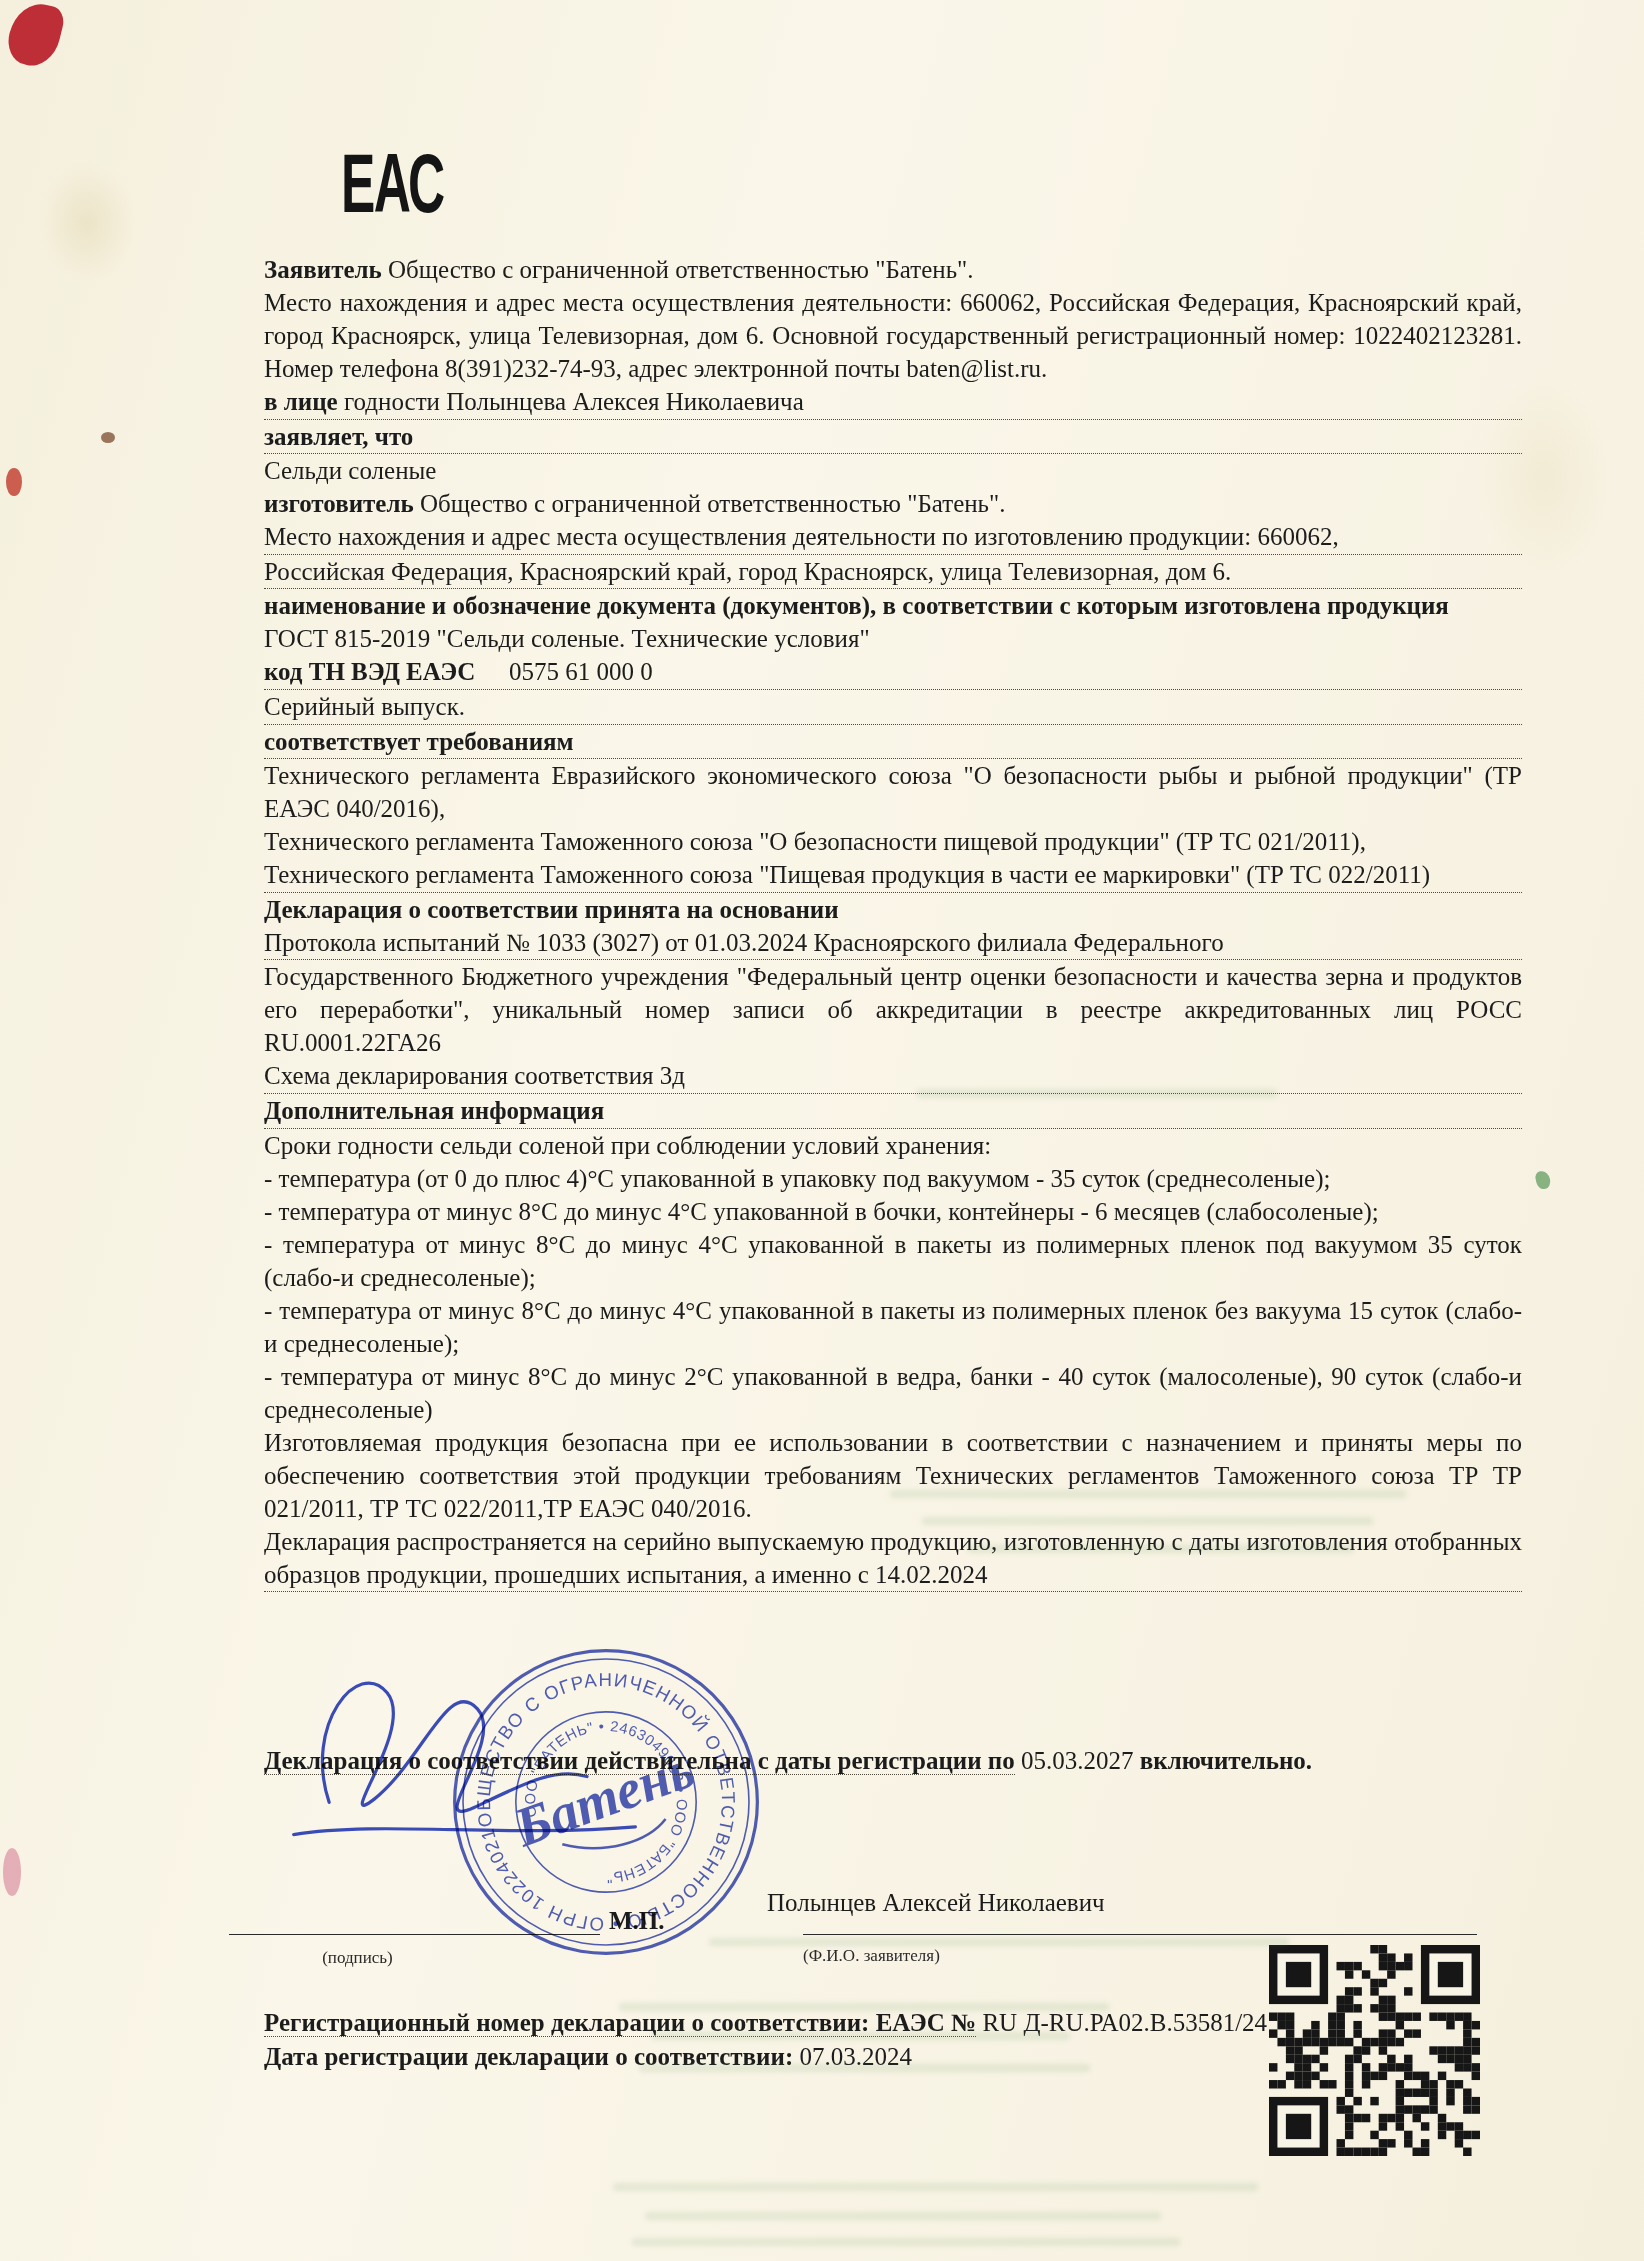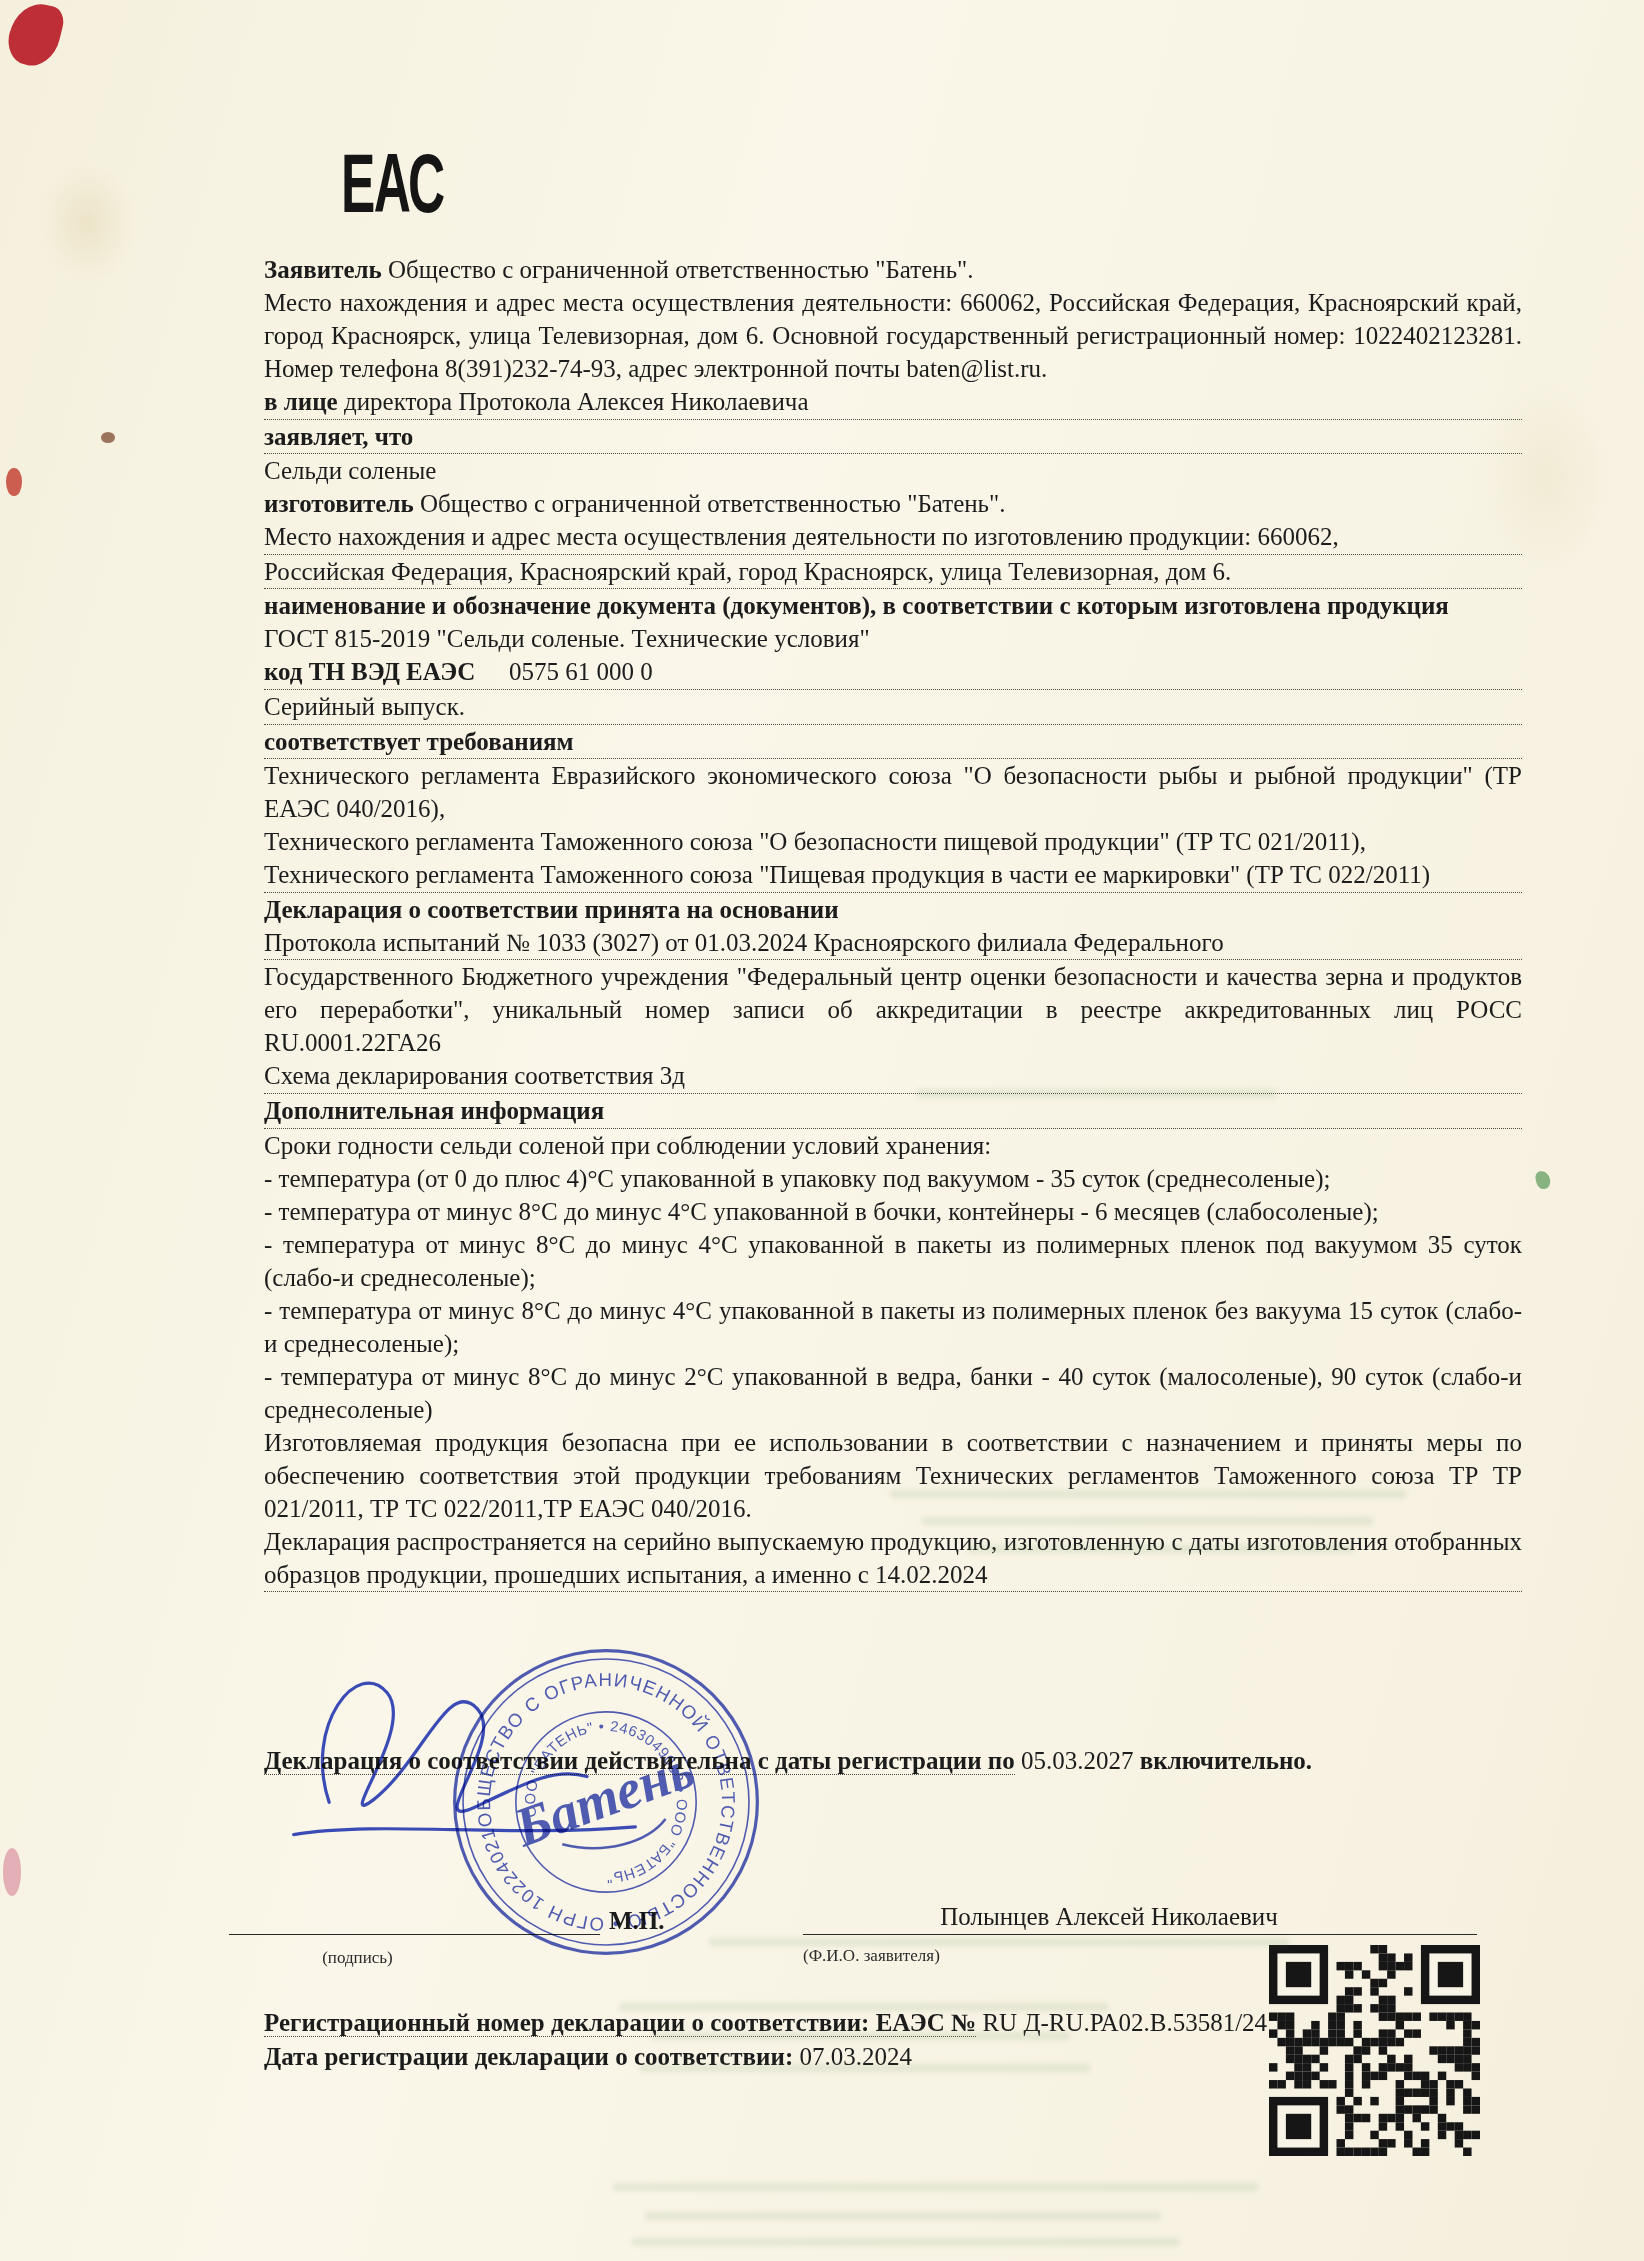--- a/index.html
+++ b/index.html
@@ -23,21 +23,21 @@
   .b { font-weight:bold; }
   .dotted { border-bottom:1.3px dotted #4e4a40; padding-bottom:0.6px; }
   .dotted-inline { border-bottom:1.3px dotted #4e4a40; }
   .tnved-label { display:inline-block; width:245px; }
   
   .bottom { position:absolute; left:264px; top:1719px; width:1258px; font-size:25px; line-height:33px; }
   .sig-area { position:relative; height:232px; }
   .sig-line-left { position:absolute; left:-35px; top:132px; width:371px; border-top:1.9px solid #2a2a2a; }
   .sig-cap-left { position:absolute; left:0px; top:139px; width:187px; text-align:center; font-size:17px; color:#2a2a2a; }
   .mp { position:absolute; left:345px; top:102px; font-weight:bold; }
-  .sig-name { position:absolute; left:503px; top:98px; width:684px; text-align:center; }
+  .sig-name { position:absolute; left:503px; top:84px; width:684px; }
   .sig-line-right { position:absolute; left:539px; top:132px; width:674px; border-top:1.9px solid #2a2a2a; }
   .sig-cap-right { position:absolute; left:539px; top:137px; width:674px; text-align:left; font-size:17px; color:#2a2a2a; }
   .reg1 { position:absolute; left:0; top:179px; width:1258px; }
   .reg2 { position:absolute; left:0; top:213px; width:1258px; }
   
   .stamp { position:absolute; left:445px; top:1641px; width:322px; height:322px; mix-blend-mode:multiply; opacity:.82; transform:rotate(-12deg); }
   .scribble { position:absolute; left:284px; top:1641px; mix-blend-mode:multiply; opacity:.88; }
   .qr { position:absolute; left:1269px; top:1945px; width:211px; height:211px; }
   .ghost { position:absolute; background:rgba(92,148,82,0.13); filter:blur(2.6px); border-radius:3.9px; }
   .speck { position:absolute; }
@@ -46,21 +46,21 @@
 </head>
 <body>
 
 <div class="page">
 
   <div class="eac-logo">ЕАС</div>
 
   <div class="flow">
     <p><b class="b">Заявитель</b> <span>Общество с ограниченной ответственностью "Батень".</span></p>
     <p class="j">Место нахождения и адрес места осуществления деятельности: 660062, Российская Федерация, Красноярский край, город Красноярск, улица Телевизорная, дом 6. Основной государственный регистрационный номер: 1022402123281. Номер телефона 8(391)232-74-93, адрес электронной почты baten@list.ru.</p>
-    <p class="dotted"><b class="b">в лице</b> <span>директора Протокола Алексея Николаевича</span></p>
+    <p class="dotted"><b class="b">в лице</b> <span>годности Полынцева Алексея Николаевича</span></p>
     <p class="dotted b">заявляет, что</p>
     <p>Сельди соленые</p>
     <p><b class="b">изготовитель</b> <span>Общество с ограниченной ответственностью "Батень".</span></p>
     <p class="dotted">Место нахождения и адрес места осуществления деятельности по изготовлению продукции: 660062,</p>
     <p class="dotted">Российская Федерация, Красноярский край, город Красноярск, улица Телевизорная, дом 6.</p>
     <p class="j b">наименование и обозначение документа (документов), в соответствии с которым изготовлена продукция</p>
     <p>ГОСТ 815-2019 "Сельди соленые. Технические условия"</p>
     <p class="dotted"><b class="b tnved-label">код ТН ВЭД ЕАЭС</b><span>0575 61 000 0</span></p>
     <p class="dotted">Серийный выпуск.</p>
     <p class="dotted b">соответствует требованиям</p>

